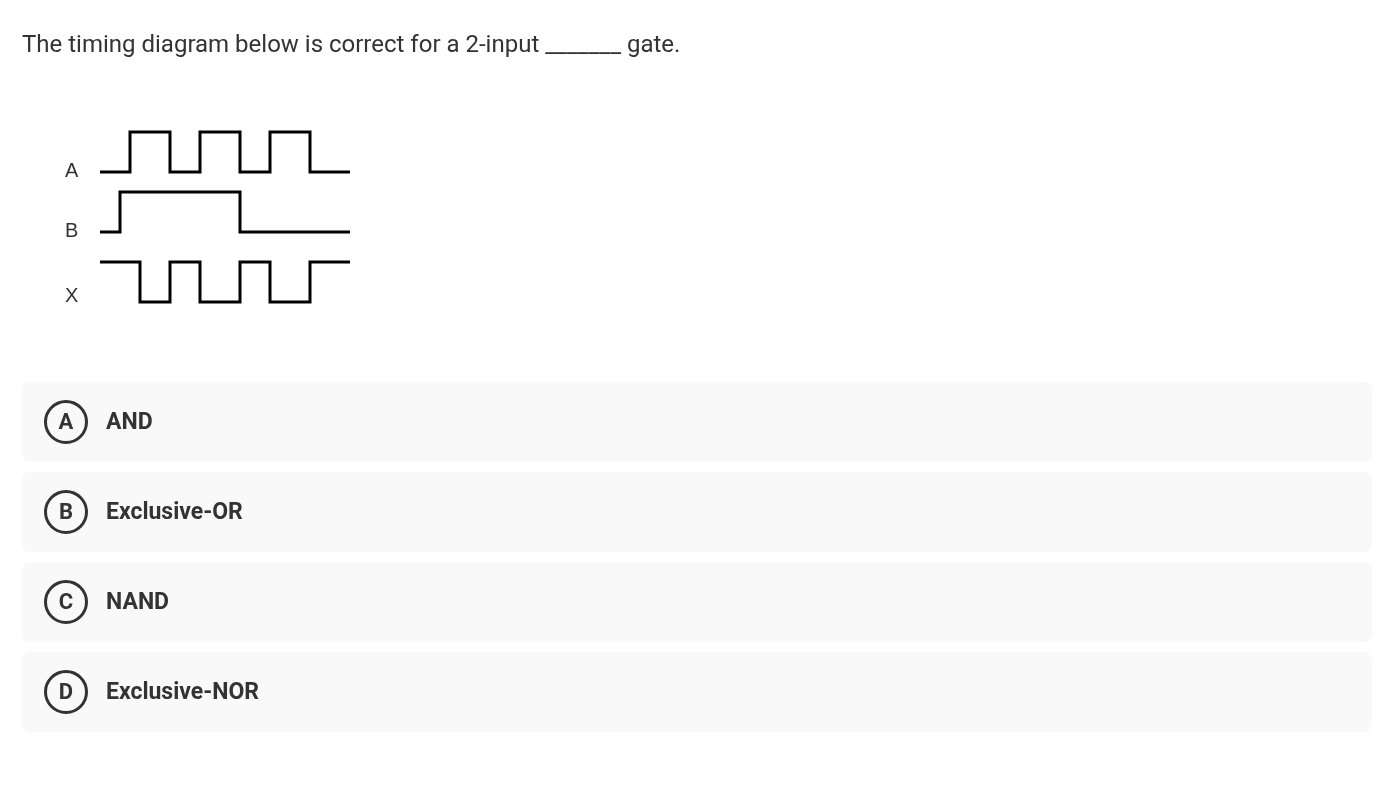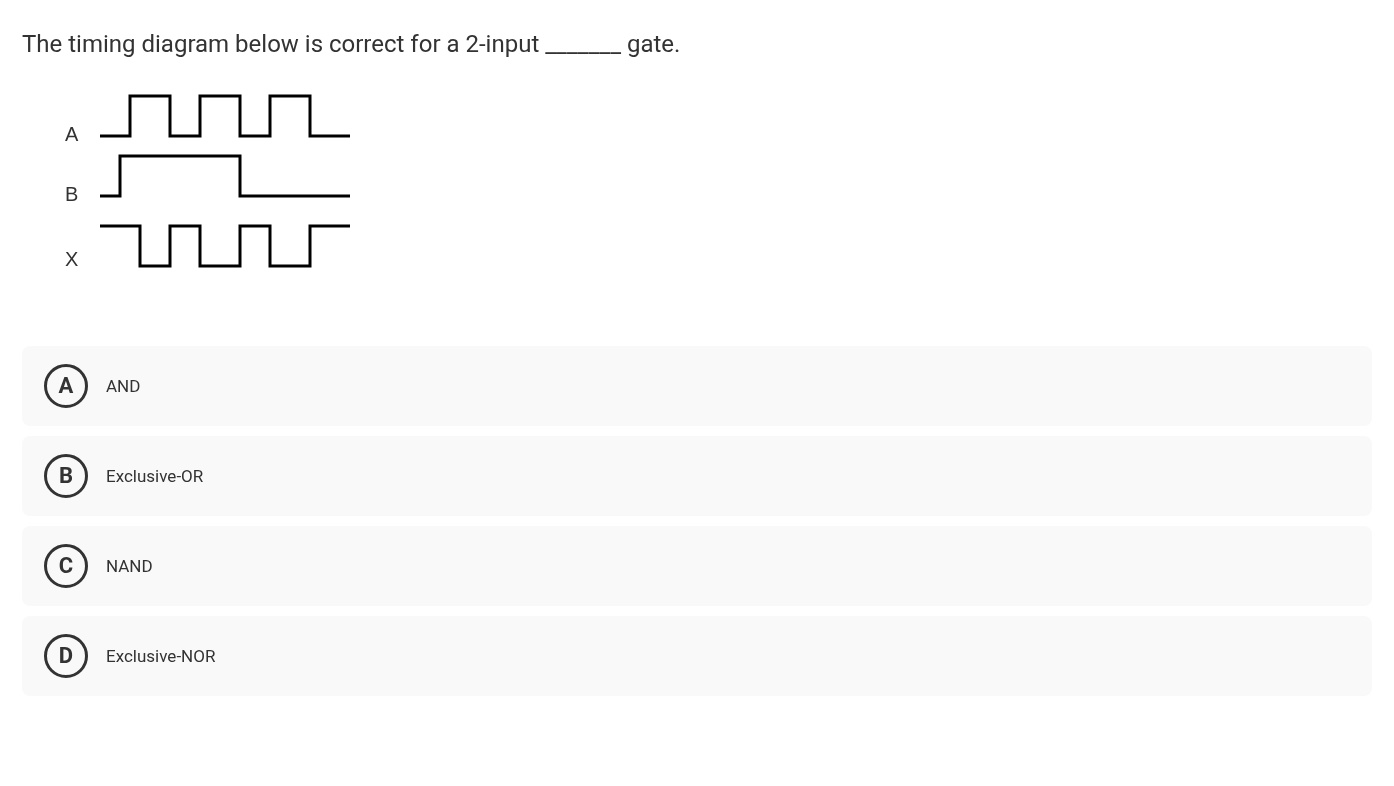--- a/index.html
+++ b/index.html
@@ -10,21 +10,21 @@
     body {
       font-family: -apple-system, BlinkMacSystemFont, "Segoe UI", Roboto, "Helvetica Neue", Arial, sans-serif;
       background: #ffffff;
       padding: 28px 22px;
       color: #333333;
     }
     .question-text {
       font-size: 24px;
       font-weight: 400;
       color: #333333;
-      margin-bottom: 24px;
+      margin-bottom: 60px;
       line-height: 1.4;
     }
     .diagram-container {
       margin: 0 0 50px 18px;
     }
     .timing-diagram {
       display: block;
     }
     .options-container {
       display: flex;
@@ -48,22 +48,22 @@
       border-radius: 50%;
       display: flex;
       align-items: center;
       justify-content: center;
       font-size: 22px;
       font-weight: 700;
       color: #333333;
       flex-shrink: 0;
     }
     .option-text {
-      font-size: 17px;
-      font-weight: 400;
+      font-size: 23px;
+      font-weight: 700;
       color: #333333;
     }
   </style>
 </head>
 <body>
 
 <div class="question-text">The timing diagram below is correct for a 2-input _______ gate.</div>
 
 <div class="diagram-container">
   <svg class="timing-diagram" width="340" height="210" viewBox="0 0 340 210">

